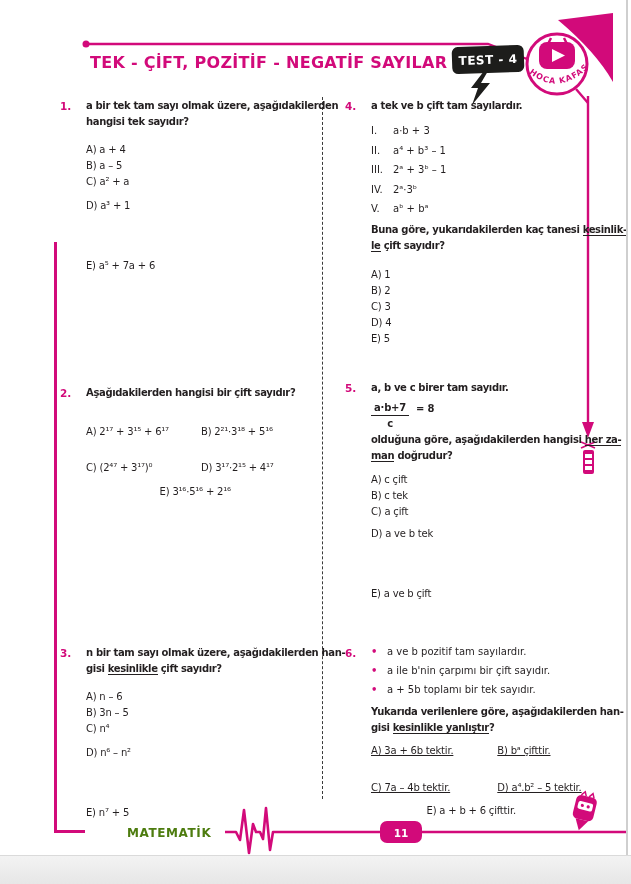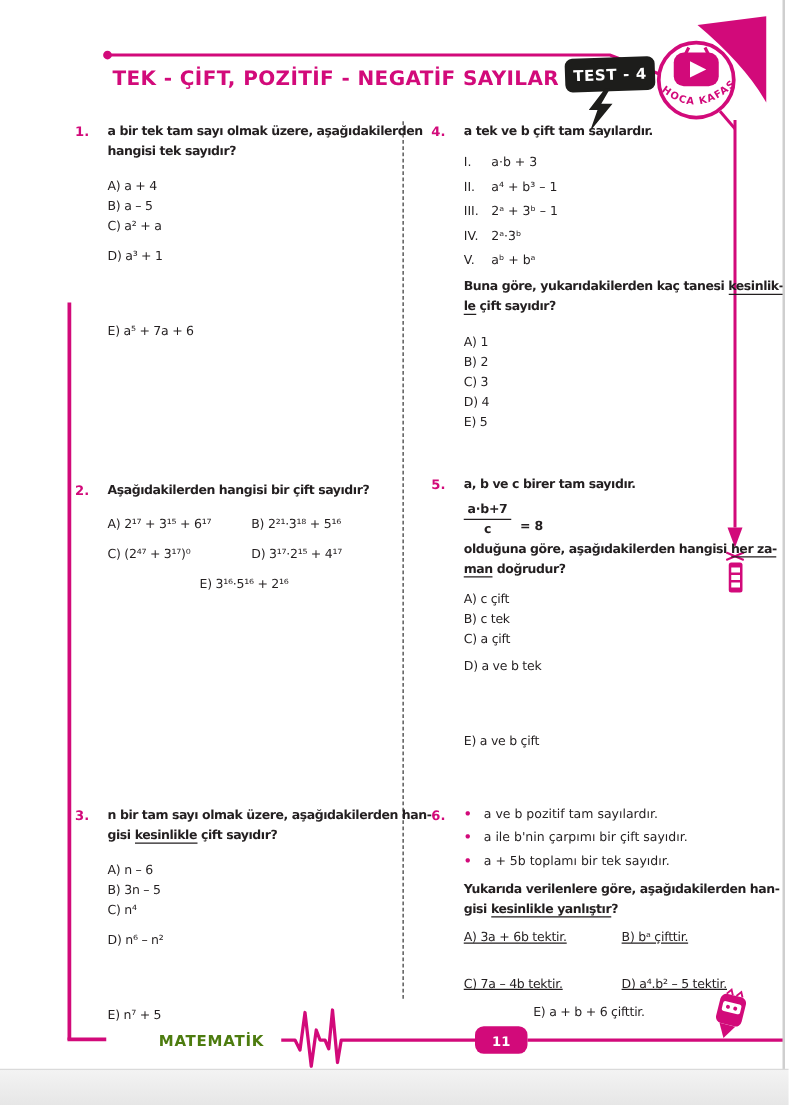--- a/index.html
+++ b/index.html
@@ -35,30 +35,30 @@
   
   .question{position:absolute;width:256px;display:flex;}
   .qnum{flex:none;width:26px;font-weight:bold;font-size:10.5px;color:#d20a7a;line-height:16px;}
   .qbody{flex:1;font-size:10px;line-height:16px;}
   .stem{font-weight:bold;letter-spacing:-.35px;}
   .stem .line{display:block;white-space:nowrap;}
   .u{border-bottom:1px solid #231f20;}
   .opts{display:flex;letter-spacing:-.2px;white-space:nowrap;}
   .opts.spread{justify-content:space-between;margin-top:12px;flex-direction:column;}
   .opts.center{justify-content:center;gap:44px;margin-top:8px;flex-direction:column;}
-  .optgrid{display:grid;grid-template-columns:50% 50%;row-gap:8px;margin-top:11px;letter-spacing:-.2px;white-space:nowrap;}
+  .optgrid{display:grid;grid-template-columns:50% 50%;row-gap:20px;margin-top:23px;letter-spacing:-.2px;white-space:nowrap;}
   .optE-center{margin-top:8px;padding-left:32%;letter-spacing:-.2px;white-space:nowrap;}
   .ritem{display:flex;margin:0 0 5.5px 0;line-height:14px;}
   .rlabel{width:22px;flex:none;}
   .rlist{margin-top:10px;}
   .stem2{margin-top:6px;}
   .bullets{line-height:14px;}
   .bullet-row{display:flex;margin-bottom:5px;}
   .bullet-mark{flex:none;width:16px;color:#d20a7a;font-weight:bold;}
-  .frac-row{margin-top:5px;font-weight:bold;display:flex;align-items:flex-end;letter-spacing:-.2px;}
+  .frac-row{margin-top:5px;font-weight:bold;display:flex;align-items:flex-start;letter-spacing:-.2px;}
   .frac{display:inline-flex;flex-direction:column;text-align:center;line-height:13px;}
   .frac .num{border-bottom:1.2px solid #231f20;padding:0 3px 1px 3px;}
   .frac .den{padding-top:1px;}
   .frac-rhs{margin-left:7px;}
   
   .subject{position:absolute;left:127px;top:826px;font-size:12px;font-weight:bold;letter-spacing:.6px;color:#4d7c0f;}
   .pulse{position:absolute;left:200px;top:790px;}
 </style>
 </head>
 <body>

